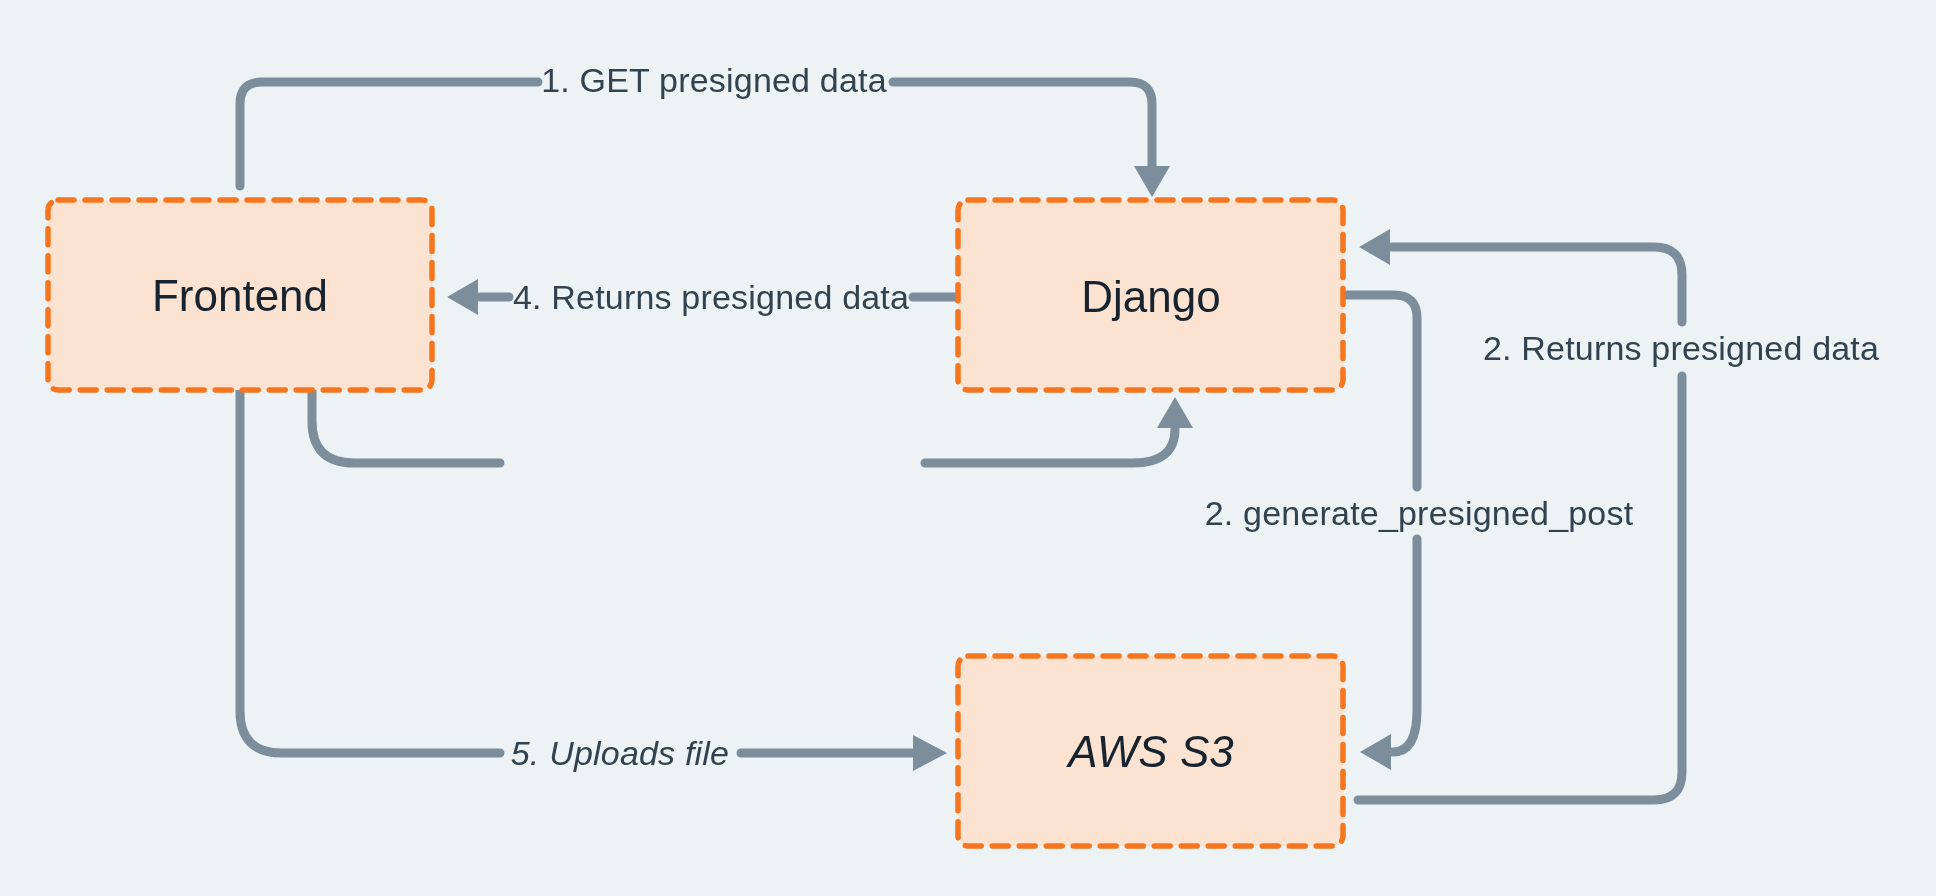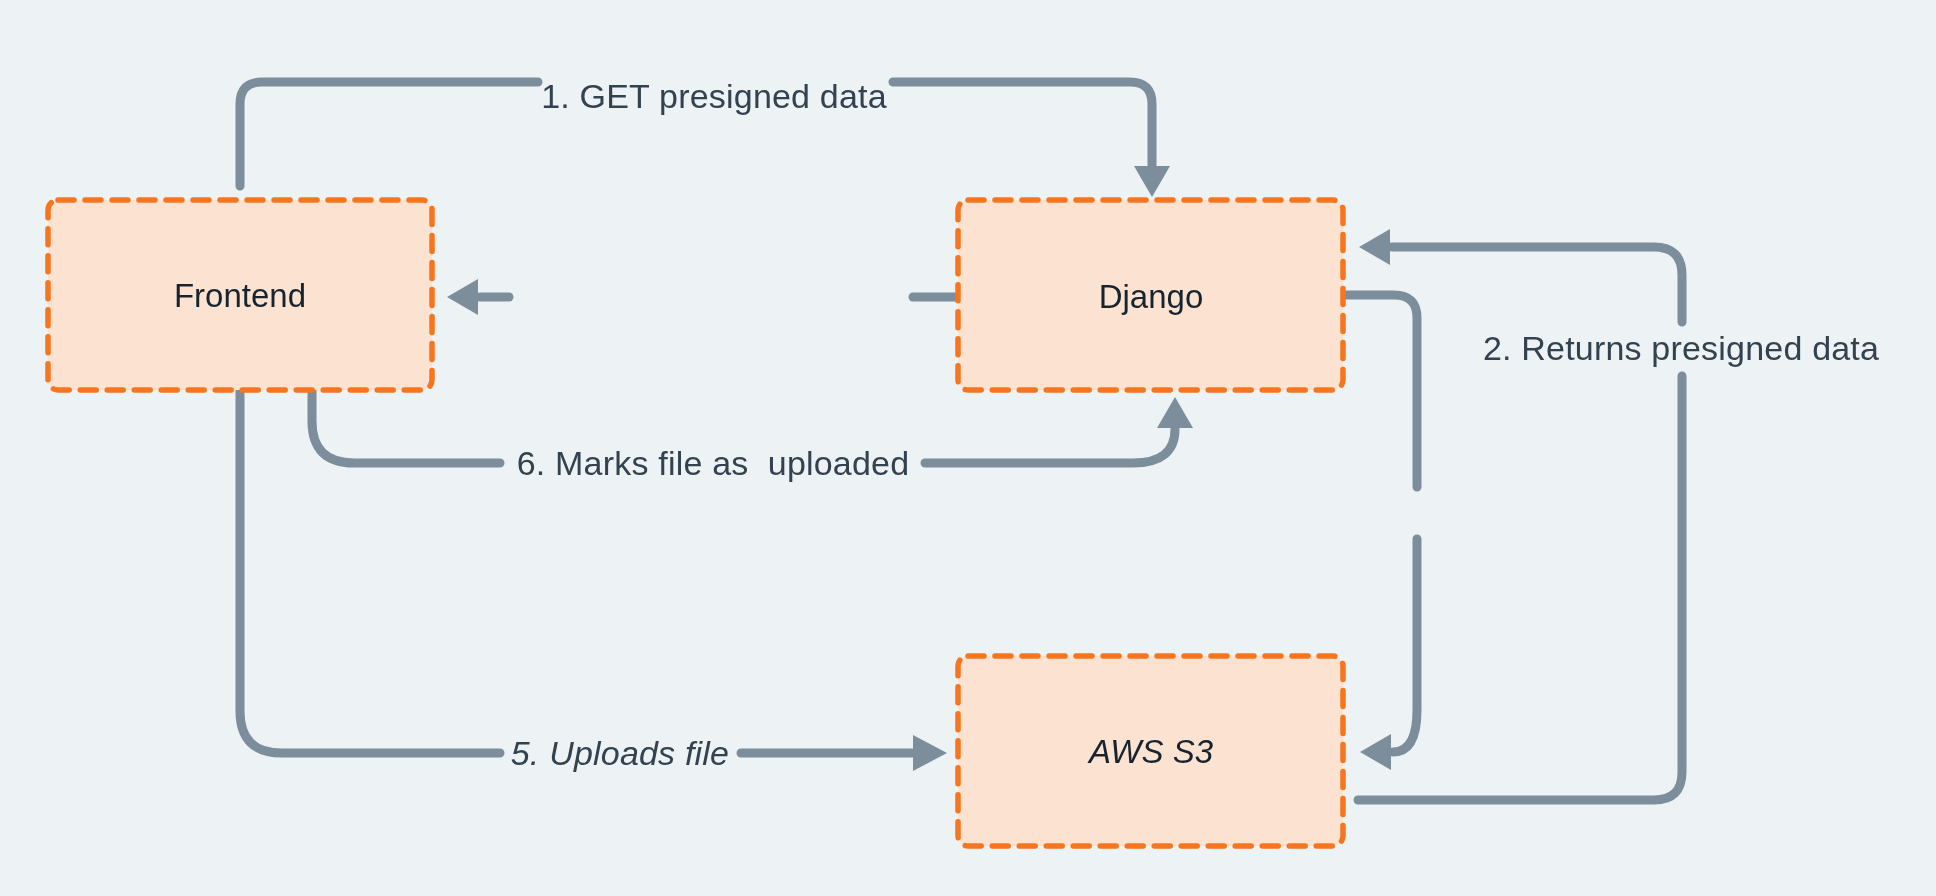--- a/index.html
+++ b/index.html
@@ -26,21 +26,21 @@
     transform: translate(-50%, -50%);
     font-size: 34px;
     font-weight: 500;
     color: #33424f;
     white-space: pre;
     letter-spacing: 0.2px;
   }
   .node-label {
     position: absolute;
     transform: translate(-50%, -50%);
-    font-size: 33px;
+    font-size: 44px;
     font-weight: 500;
     color: #172430;
     white-space: pre;
   }
 </style>
 </head>
 <body>
 
 <div class="canvas">
 
@@ -79,18 +79,19 @@
       <rect x="48" y="200" width="384" height="190" rx="10"></rect>
       <rect x="958" y="200" width="385" height="190" rx="10"></rect>
       <rect x="958" y="656" width="385" height="190" rx="10"></rect>
     </g>
   </svg>
 
   <div class="node-label" style="left:240px; top:296px;">Frontend</div>
   <div class="node-label" style="left:1151px; top:297px;text-align:center;">Django</div>
   <div class="node-label" style="left:1151px; top:752px;font-style:italic;">AWS S3</div>
 
-  <div class="edge-label" style="left:714px; top:96px;">1. GET presigned data</div>
+  <div class="edge-label" style="left:714px; top:80px;">1. GET presigned data</div>
+  <div class="edge-label" style="left:1419px; top:513px;">2. generate_presigned_post</div>
   <div class="edge-label" style="left:1681px; top:348px;">2. Returns presigned data</div>
+  <div class="edge-label" style="left:711px; top:297px;">4. Returns presigned data</div>
   <div class="edge-label" style="left:620px; top:753px;font-style:italic;">5. Uploads file</div>
-  <div class="edge-label" style="left:713px; top:463px;">6. Marks file as  uploaded</div>
 
 </div>
 
 </body></html>

